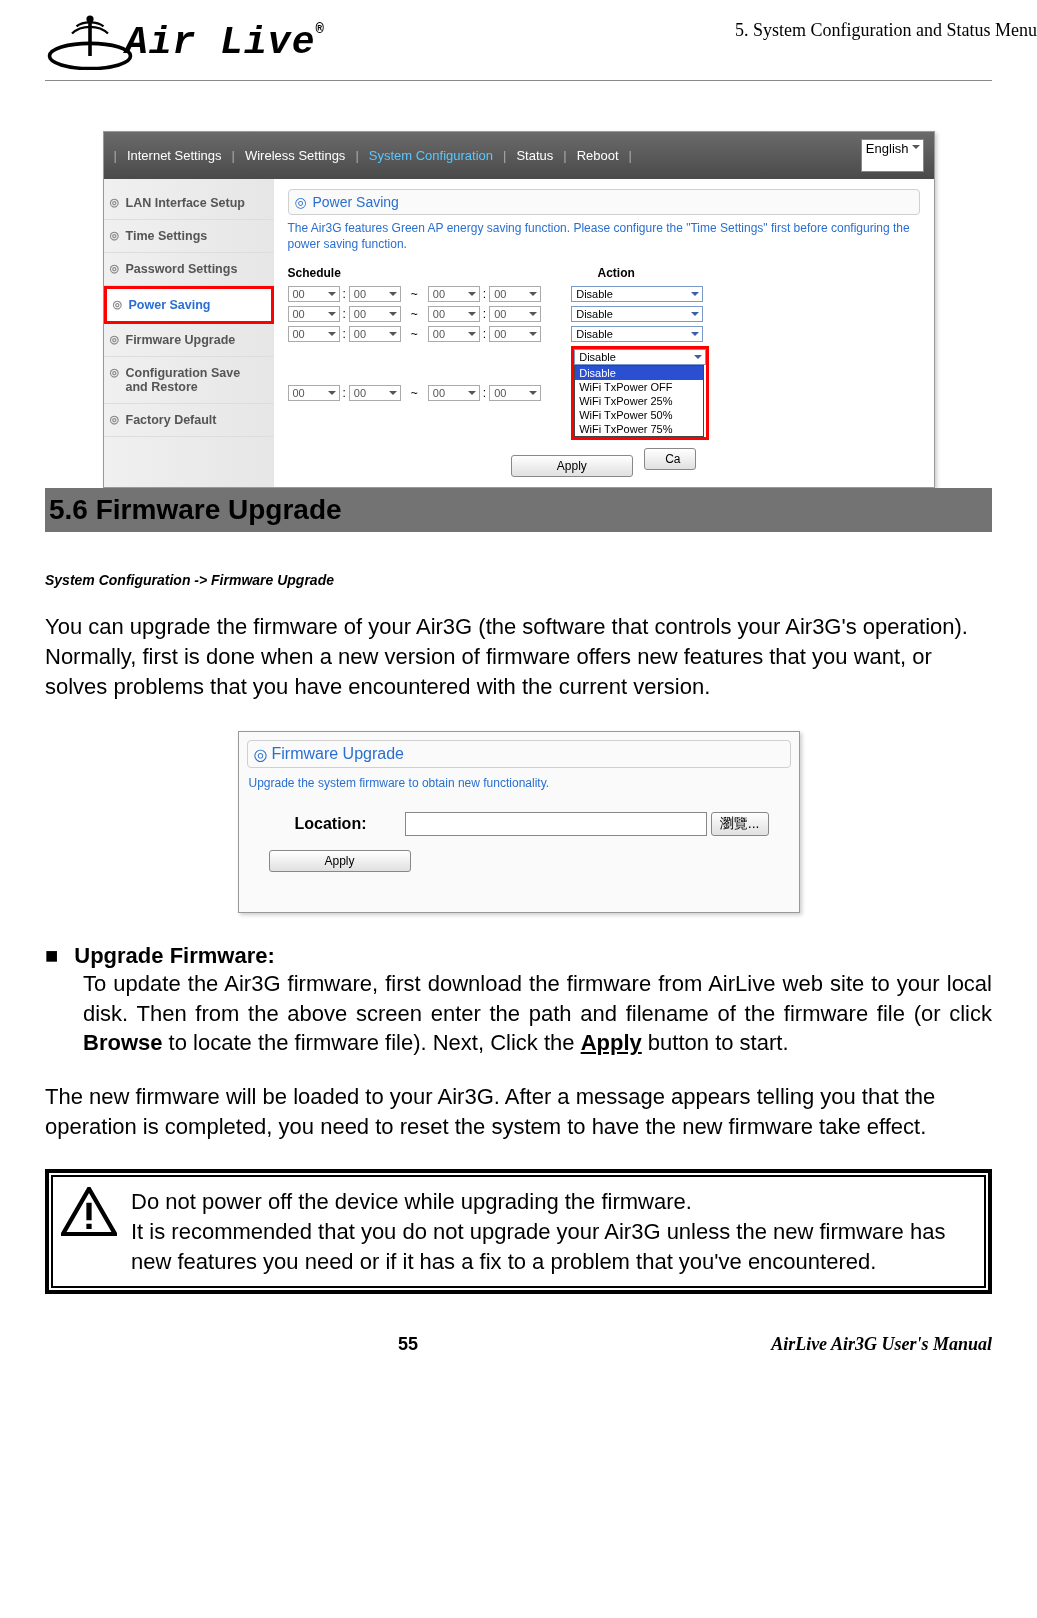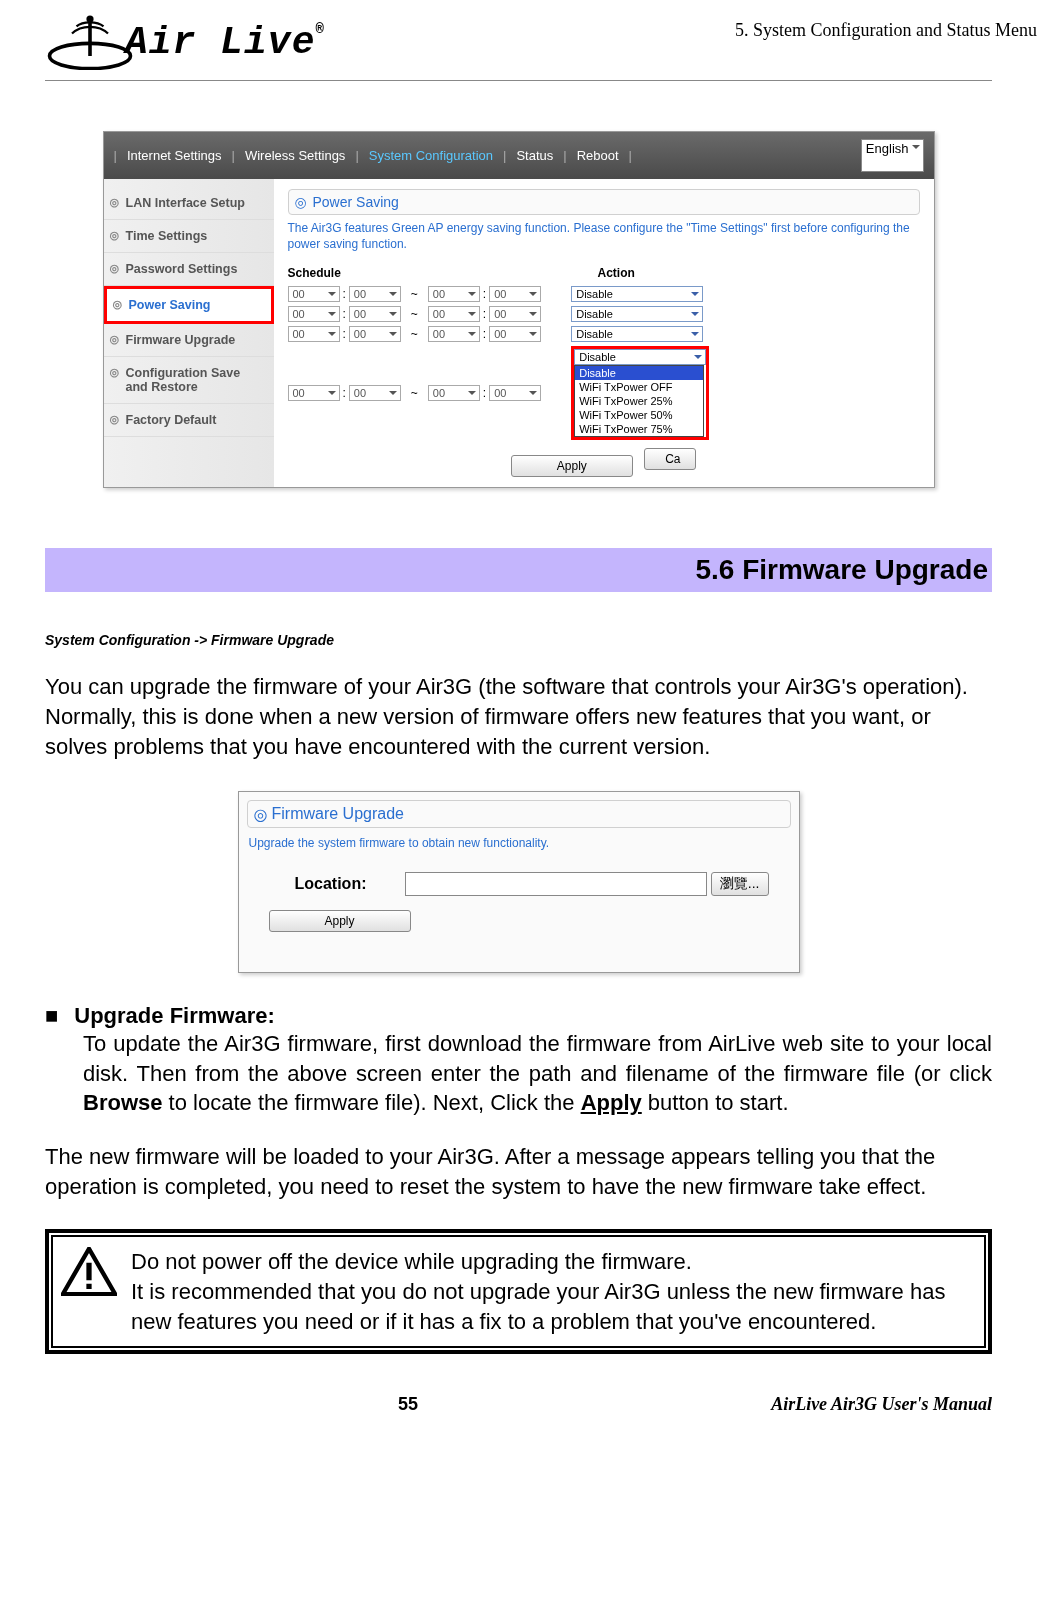--- a/index.html
+++ b/index.html
@@ -206,27 +206,25 @@
     border: 1px solid #888;
     background: linear-gradient(#fff,#e0e0e0);
     border-radius: 3px;
     padding: 3px 45px;
     font-size: 12px;
     margin: 0 4px;
   }
   .win-btn.cut { padding: 3px 0 3px 20px; width: 30px; overflow: hidden; text-align: left; }
   
   .section-heading {
-    background: #c4b5fd;
+    background: #737373;
     font-size: 28px;
     font-weight: bold;
     padding: 6px 4px;
-    margin-top: 60px;
     color: #000;
-    text-align: right;
   }
   .breadcrumb {
     font-style: italic;
     font-weight: bold;
     font-size: 14px;
     margin-top: 40px;
   }
   .bodytxt {
     font-size: 22px;
     line-height: 1.35;
@@ -420,21 +418,21 @@
         <div class="btnrow">
           <span class="win-btn">Apply</span>
           <span class="win-btn cut">Ca</span>
         </div>
       </div>
     </div>
   </div>
 
   <div class="section-heading">5.6 Firmware Upgrade</div>
   <div class="breadcrumb">System Configuration -&gt; Firmware Upgrade</div>
-  <div class="bodytxt">You can upgrade the firmware of your Air3G (the software that controls your Air3G's operation). Normally, this is done when a new version of firmware offers new features that you want, or solves problems that you have encountered with the current version.</div>
+  <div class="bodytxt">You can upgrade the firmware of your Air3G (the software that controls your Air3G's operation). Normally, first is done when a new version of firmware offers new features that you want, or solves problems that you have encountered with the current version.</div>
 
   <div class="shot2">
     <div class="panel-title">Firmware Upgrade</div>
     <div class="intro">Upgrade the system firmware to obtain new functionality.</div>
     <div class="loc-row">
       <div class="loc-lbl">Location:</div>
       <div class="loc-input"></div>
       <div class="browse-btn">瀏覽...</div>
     </div>
     <span class="win-btn apply2">Apply</span>

